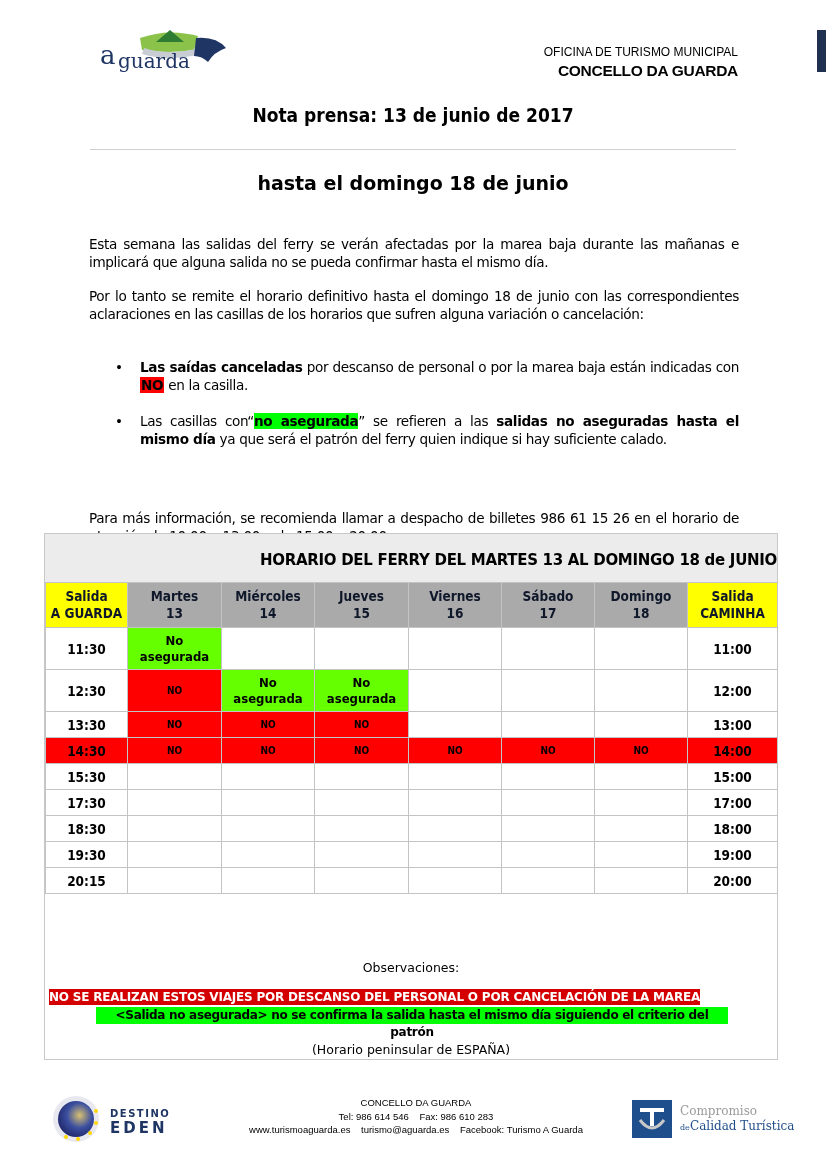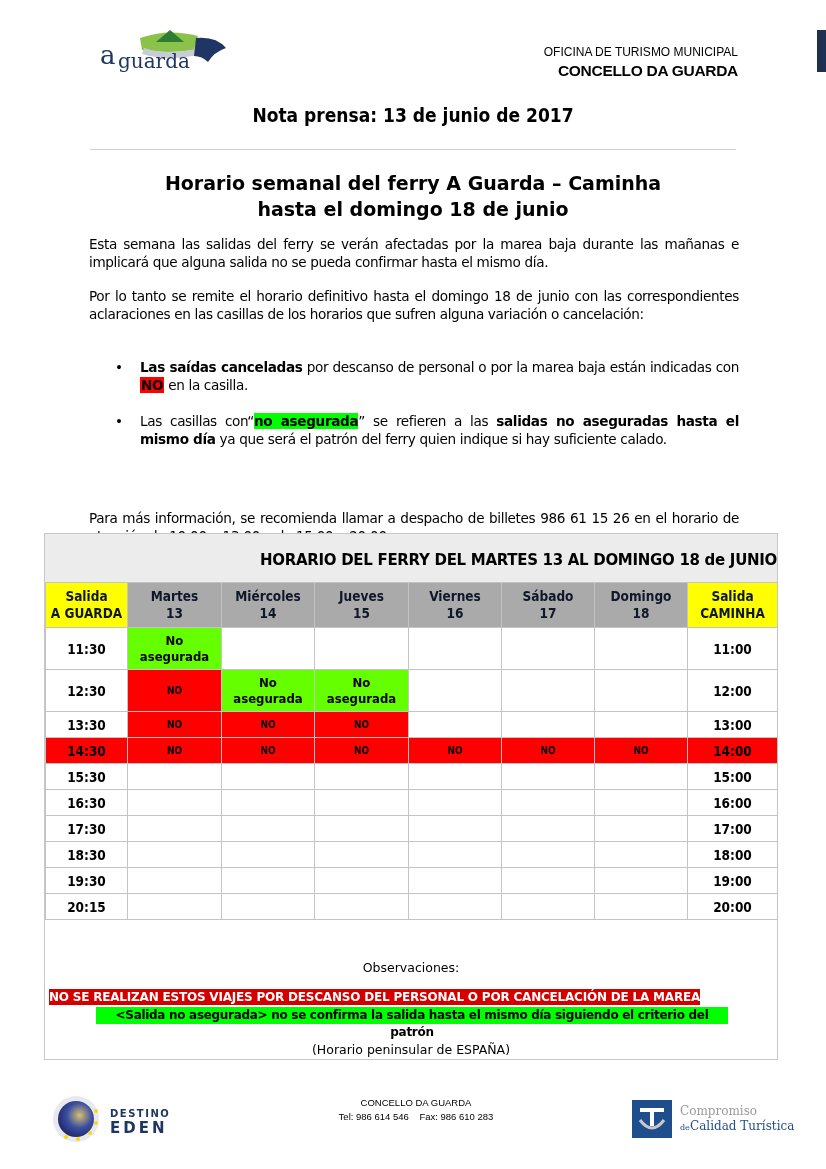--- a/index.html
+++ b/index.html
@@ -58,21 +58,20 @@
     <text x="20" y="42" font-family="DejaVu Serif, serif" font-size="20" fill="#1f3564">guarda</text>
   </svg>
 </div>
 <div id="office" class="abs">OFICINA DE TURISMO MUNICIPAL</div>
 <div id="concello" class="abs">CONCELLO DA GUARDA</div>
 <div id="edgebar" class="abs"></div>
 
 <div id="nota" class="abs">Nota prensa: 13 de junio de 2017</div>
 <div id="hr" class="abs"></div>
 <div id="subtitle" class="abs">
-  <div>Horario semanal del ferry A Guarda – Caminha</div>
   <div>hasta el domingo 18 de junio</div>
 </div>
 
 <div id="p1" class="abs para">Esta semana las salidas del ferry se verán afectadas por la marea baja durante las mañanas e implicará que alguna salida no se pueda confirmar hasta el mismo día.</div>
 <div id="p2" class="abs para">Por lo tanto se remite el horario definitivo hasta el domingo 18 de junio con las correspondientes aclaraciones en las casillas de los horarios que sufren alguna variación o cancelación:</div>
 
 <div class="abs bullet" style="top:358px;">•</div>
 <div id="b1" class="abs btext"><b>Las saídas canceladas</b><span> por descanso de personal o por la marea baja están indicadas con </span><span class="hl-red">NO</span><span> en la casilla.</span></div>
 
 <div class="abs bullet" style="top:412px;">•</div>
@@ -182,30 +181,20 @@
       </tr>
       <tr class="h1">
         <td class="time">15:30</td>
         <td class="cell"></td>
         <td class="cell"></td>
         <td class="cell"></td>
         <td class="cell"></td>
         <td class="cell"></td>
         <td class="cell"></td>
         <td class="time">15:00</td>
-      </tr>
-      <tr class="h1">
-        <td class="time">16:30</td>
-        <td class="cell"></td>
-        <td class="cell"></td>
-        <td class="cell"></td>
-        <td class="cell"></td>
-        <td class="cell"></td>
-        <td class="cell"></td>
-        <td class="time">16:00</td>
       </tr>
       <tr class="h1">
         <td class="time">17:30</td>
         <td class="cell"></td>
         <td class="cell"></td>
         <td class="cell"></td>
         <td class="cell"></td>
         <td class="cell"></td>
         <td class="cell"></td>
         <td class="time">17:00</td>
@@ -267,20 +256,21 @@
         <circle cx="14" cy="44" r="2"></circle>
     </g>
     <text x="58" y="24" font-family="DejaVu Sans, sans-serif" font-size="10" font-weight="bold" fill="#1f3564" letter-spacing="1.5">DESTINO</text>
     <text x="58" y="40" font-family="DejaVu Sans, sans-serif" font-size="15" font-weight="bold" fill="#1f3564" letter-spacing="3">EDEN</text>
   </svg>
 </div>
 
 <div id="footer" class="abs">
   <div>CONCELLO DA GUARDA</div>
   <div style="white-space:pre;">Tel: 986 614 546    Fax: 986 610 283</div>
+  <div style="white-space:pre;">www.turismoaguarda.es    turismo@aguarda.es    Facebook: Turismo A Guarda</div>
 </div>
 
 <div id="calidad" class="abs">
   <svg width="180" height="42" viewBox="0 0 180 42">
     <rect x="0" y="2" width="40" height="38" fill="#1f4e8c"></rect>
     <path d="M8 12 H32 M20 12 V28" stroke="#fff" stroke-width="4" fill="none"></path>
     <path d="M8 22 Q20 38 32 22" stroke="#c8c8c8" stroke-width="3" fill="none"></path>
     <text x="48" y="17" font-family="DejaVu Serif, serif" font-size="12" fill="#9a9a9a">Compromiso</text>
     <text x="48" y="32" font-family="DejaVu Serif, serif" font-size="8" fill="#1f4e8c">de</text>
     <text x="58" y="32" font-family="DejaVu Serif, serif" font-size="12" fill="#1f4e8c">Calidad Turística</text>

